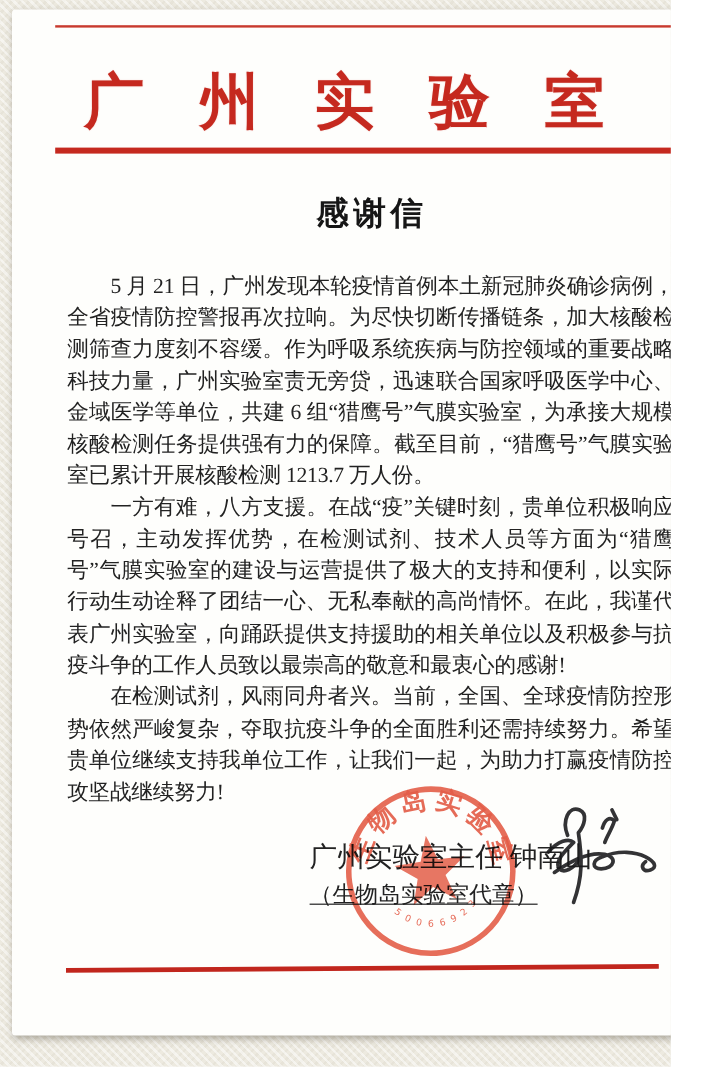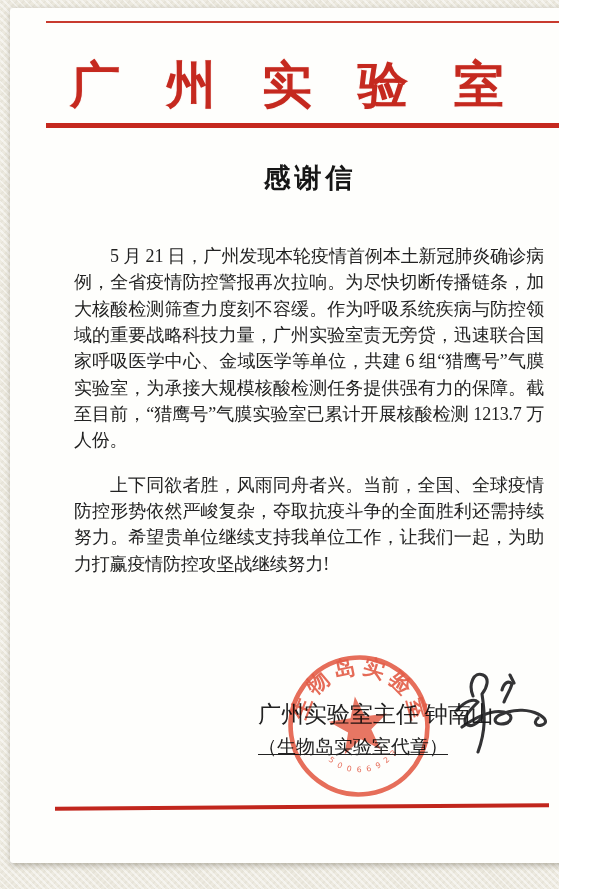--- a/index.html
+++ b/index.html
@@ -38,21 +38,21 @@
     font-size:27px;font-weight:700;line-height:38px;
     color:#161616;letter-spacing:4px;margin-right:-4px;
   }
   .body-text{
     position:absolute;left:46px;top:217px;width:506px;
     font-size:18px;line-height:26.35px;color:var(--ink);
     letter-spacing:-0.2px;
     text-align:justify;
   }
   .salutation{font-weight:700;font-size:18.5px;letter-spacing:0;}
-  .body-text p{margin:18px;text-indent:2em;font-family:Liberation Serif, serif;}
+  .body-text p{margin:0;text-indent:2em;font-family:Liberation Serif, serif;}
   .closing{
     position:absolute;left:248px;top:692px;
     font-size:20px;color:var(--ink);line-height:30px;
     white-space:nowrap;
   }
   .closing .signer{font-size:23px;}
   .closing .seal-note{font-size:19px;margin-top:2px;text-decoration:underline;}
   .closing .date{font-size:19.5px;margin-top:2px;margin-left:12px;}
   .stamp{
     position:absolute;left:276px;top:645px;width:146px;height:146px;
@@ -74,21 +74,22 @@
     <div class="rule top-rule"></div>
 
     <div class="masthead">广州实验室</div>
 
     <div class="rule thick-rule"></div>
 
     <div class="letter-title">感谢信</div>
 
     <div class="body-text">
       <p>5 月 21 日，广州发现本轮疫情首例本土新冠肺炎确诊病例，全省疫情防控警报再次拉响。为尽快切断传播链条，加大核酸检测筛查力度刻不容缓。作为呼吸系统疾病与防控领域的重要战略科技力量，广州实验室责无旁贷，迅速联合国家呼吸医学中心、金域医学等单位，共建 6 组“猎鹰号”气膜实验室，为承接大规模核酸检测任务提供强有力的保障。截至目前，“猎鹰号”气膜实验室已累计开展核酸检测 1213.7 万人份。</p>
-      <p>上下同欲者胜，风雨同舟者兴。当前，全国、全球疫情防控形势依然严峻复杂，夺取抗疫斗争的全面胜利还需持续努力。希望贵单位继续支持我单位工作，让我们一起，为助力打赢疫情防控攻坚战继续努力!</p>
+      <p>一方有难，八方支援。在战“疫”关键时刻，贵单位积极响应号召，主动发挥优势，在检测试剂、技术人员等方面为“猎鹰号”气膜实验室的建设与运营提供了极大的支持和便利，以实际行动生动诠释了团结一心、无私奉献的高尚情怀。在此，我谨代表广州实验室，向踊跃提供支持援助的相关单位以及积极参与抗疫斗争的工作人员致以最崇高的敬意和最衷心的感谢!</p>
+      <p>在检测试剂，风雨同舟者兴。当前，全国、全球疫情防控形势依然严峻复杂，夺取抗疫斗争的全面胜利还需持续努力。希望贵单位继续支持我单位工作，让我们一起，为助力打赢疫情防控攻坚战继续努力!</p>
     </div>
 
     <div class="closing">
       <div class="signer">广州实验室主任  钟南山</div>
       <div class="seal-note">（生物岛实验室代章）</div>
     </div>
 
     <svg class="stamp" viewBox="0 0 142 142">
       <circle cx="71" cy="71" r="66.5" fill="none" stroke="#e2503a" stroke-width="4.5" opacity="0.9"></circle>
       <polygon fill="#e2503a" opacity="0.85" points="71,42 78.1,62.3 99.5,62.7 82.4,75.7 88.6,96.3 71,84 53.4,96.3 59.6,75.7 42.5,62.7 63.9,62.3"></polygon>

